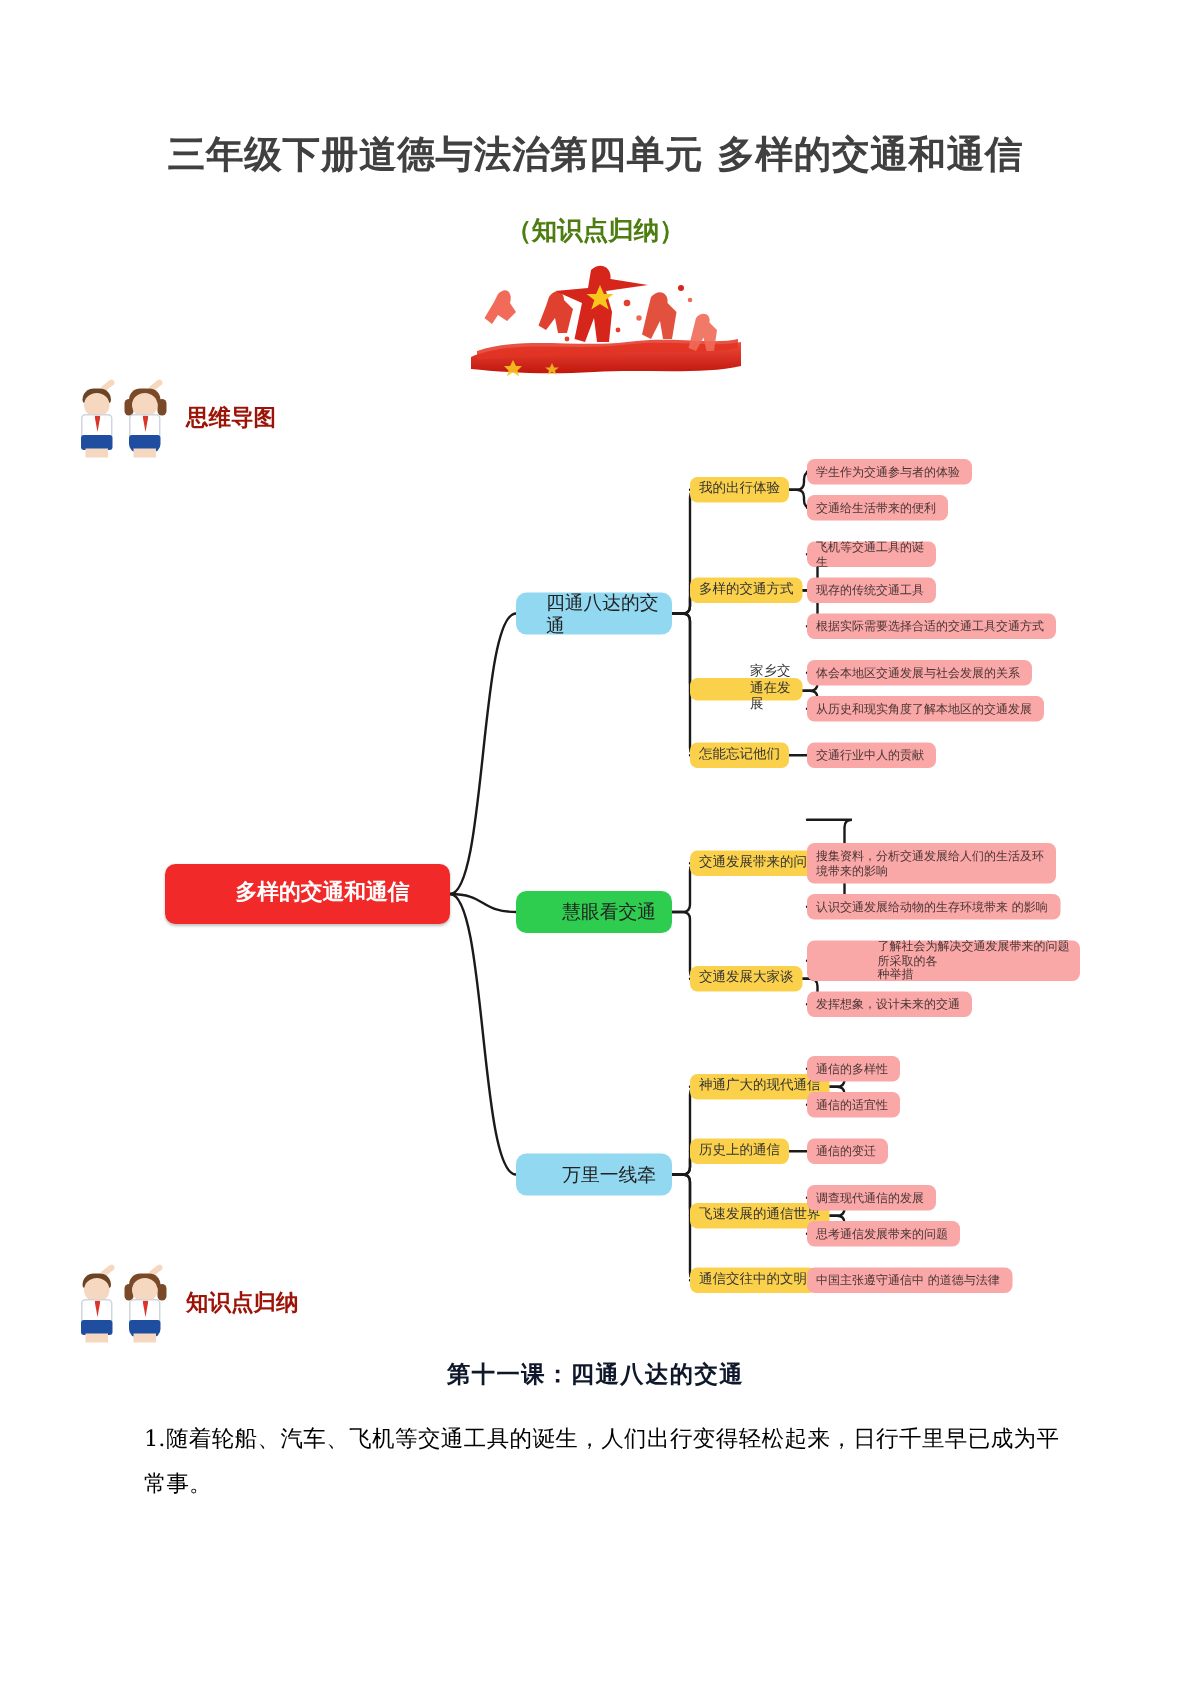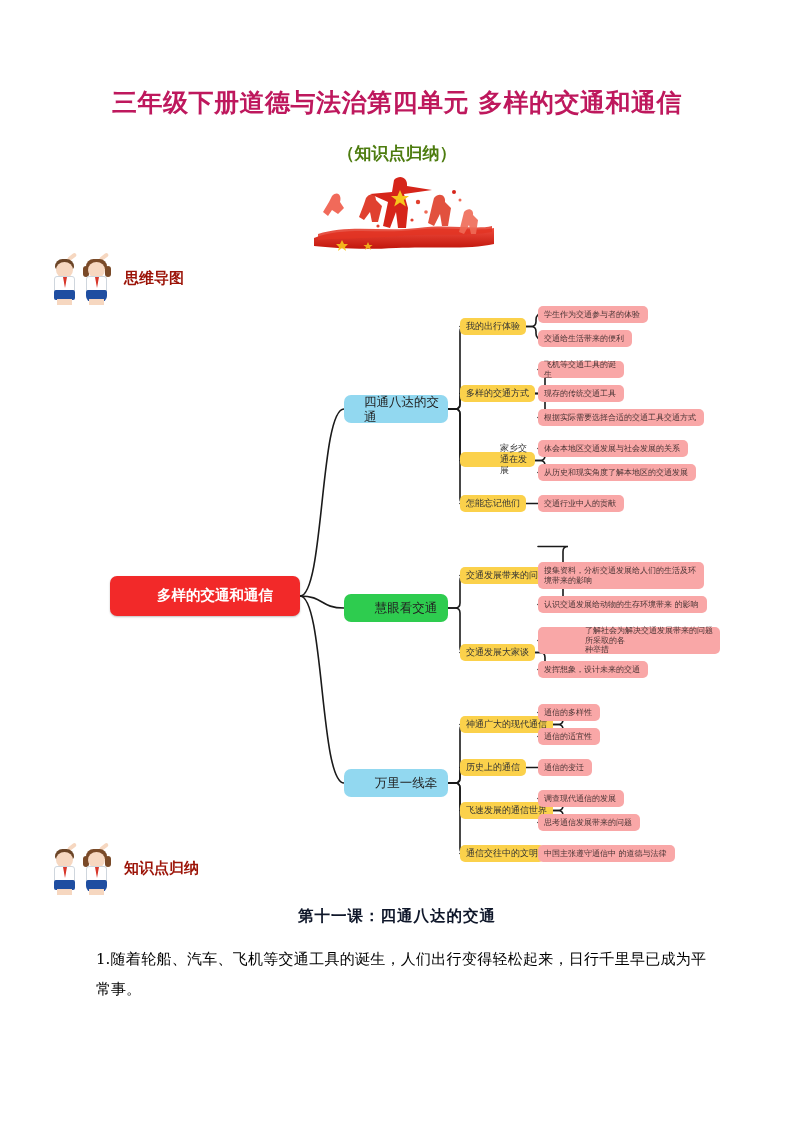--- a/index.html
+++ b/index.html
@@ -20,21 +20,21 @@
   #doc-title {
     position: absolute;
     top: 86px;
     left: 0;
     width: 794px;
     text-align: center;
     font-size: 25px;
     font-weight: bold;
     font-family: "DejaVu Serif", "Liberation Serif", serif;
     letter-spacing: 0.5px;
-    color: #be185d;
+    color: #404040;
   }
   #doc-subtitle {
     position: absolute;
     top: 142px;
     left: 0;
     width: 794px;
     text-align: center;
     font-size: 17px;
     font-weight: bold;
     font-family: "DejaVu Serif", "Liberation Serif", serif;

